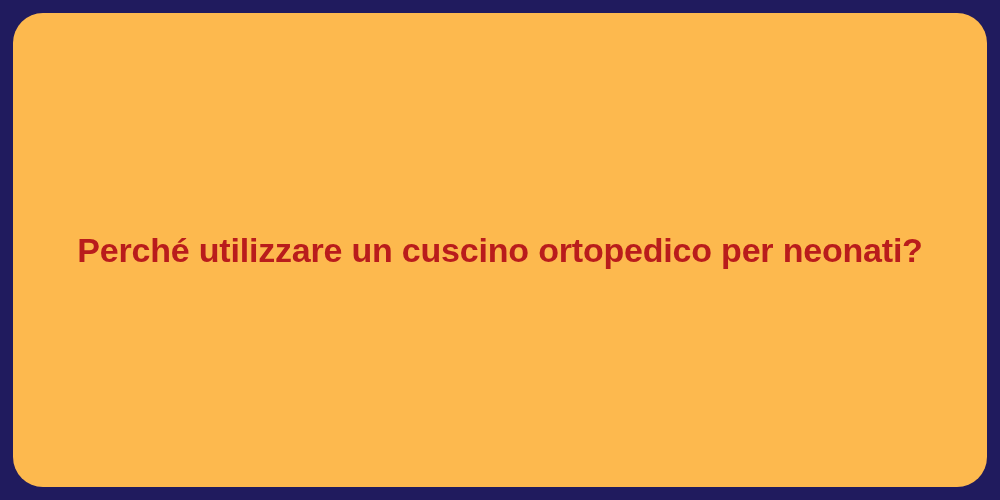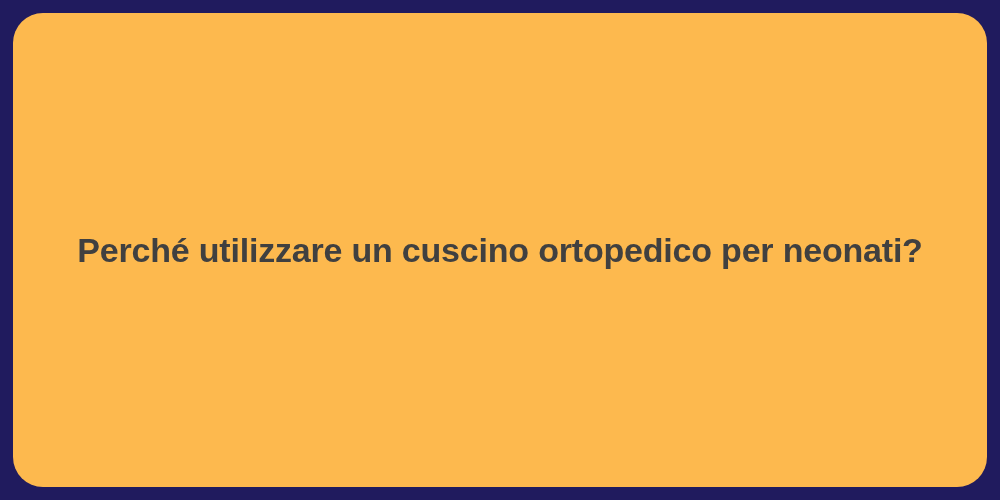--- a/index.html
+++ b/index.html
@@ -27,21 +27,21 @@
     background: #fdb94e;
     border-radius: 30px;
     display: flex;
     align-items: center;
     justify-content: center;
     text-align: center;
   }
   #banner-heading {
     margin: 0;
     padding: 0 40px;
-    color: #404040;
+    color: #b91c1c;
     font-family: "Liberation Sans", sans-serif;
     font-size: 34px;
     font-weight: bold;
     line-height: 1.25;
     letter-spacing: -0.2px;
     white-space: nowrap;
   }
 </style>
 </head>
 <body>

